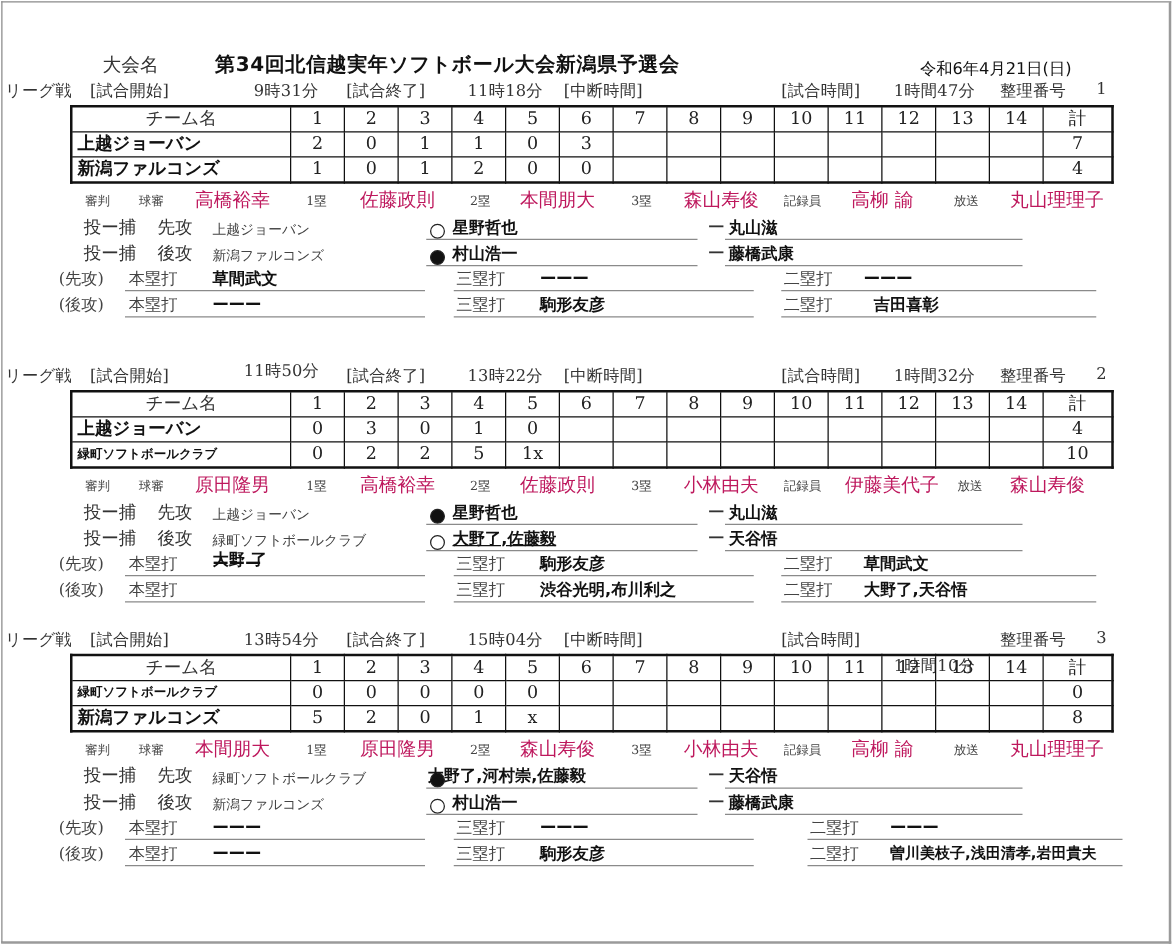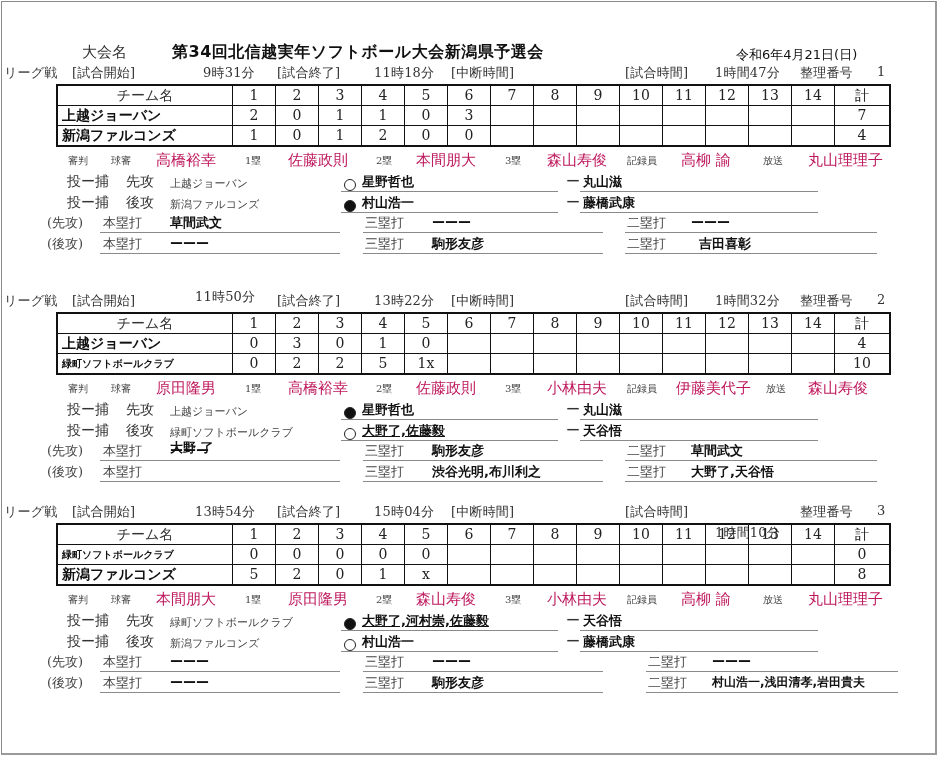--- a/index.html
+++ b/index.html
@@ -356,21 +356,21 @@
       <span class="abs sm" style="left:505px;top:593px;">3塁</span>
       <span class="abs nm" style="left:547px;top:590px;">小林由夫</span>
       <span class="abs sm" style="left:627px;top:593px;">記録員</span>
       <span class="abs nm" style="left:681px;top:590px;">高柳 諭</span>
       <span class="abs sm" style="left:763px;top:593px;">放送</span>
       <span class="abs nm" style="left:808px;top:590px;">丸山理理子</span>
       <span class="abs md" style="left:67px;top:612px;">投ー捕</span>
       <span class="abs md" style="left:126px;top:612px;">先攻</span>
       <span class="abs sm" style="left:170px;top:615px;font-size:11px;">緑町ソフトボールクラブ</span>
       <span class="abs" style="left:344px;top:614px;"><span class="circle filled"></span></span>
-      <span class="abs bold-nm" style="left:362px;top:612px;text-decoration:underline;">大野了,河村崇,佐藤毅</span>
+      <span class="abs bold-nm" style="left:342px;top:612px;">大野了,河村崇,佐藤毅</span>
       <div class="uline" style="left:341px;top:630px;width:217px;"></div>
       <span class="abs md" style="left:566px;top:612px;">ー</span>
       <span class="abs bold-nm" style="left:583px;top:612px;">天谷悟</span>
       <div class="uline" style="left:580px;top:630px;width:238px;"></div>
       <span class="abs md" style="left:67px;top:633px;">投ー捕</span>
       <span class="abs md" style="left:126px;top:633px;">後攻</span>
       <span class="abs sm" style="left:170px;top:636px;font-size:11px;">新潟ファルコンズ</span>
       <span class="abs" style="left:344px;top:635px;"><span class="circle"></span></span>
       <span class="abs bold-nm" style="left:362px;top:633px;">村山浩一</span>
       <div class="uline" style="left:341px;top:651px;width:217px;"></div>
@@ -388,16 +388,16 @@
       <span class="abs bold-nm" style="left:712px;top:653px;">ーーー</span>
       <div class="uline" style="left:646px;top:671px;width:252px;"></div>
       <span class="abs lbl2" style="left:47px;top:674px;">(後攻)</span>
       <span class="abs lbl2" style="left:103px;top:674px;">本塁打</span>
       <span class="abs bold-nm" style="left:170px;top:674px;">ーーー</span>
       <div class="uline" style="left:100px;top:692px;width:240px;"></div>
       <span class="abs lbl2" style="left:365px;top:674px;">三塁打</span>
       <span class="abs bold-nm" style="left:432px;top:674px;">駒形友彦</span>
       <div class="uline" style="left:363px;top:692px;width:240px;"></div>
       <span class="abs lbl2" style="left:648px;top:674px;">二塁打</span>
-      <span class="abs bold-nm" style="left:712px;top:674px;font-size:12px;">村山浩一,浅田清孝,岩田貴夫</span>
+      <span class="abs bold-nm" style="left:712px;top:674px;font-size:12px;">曽川美枝子,浅田清孝,岩田貴夫</span>
       <div class="uline" style="left:646px;top:692px;width:252px;"></div>
     </div>
   </div>
 
 </body></html>

